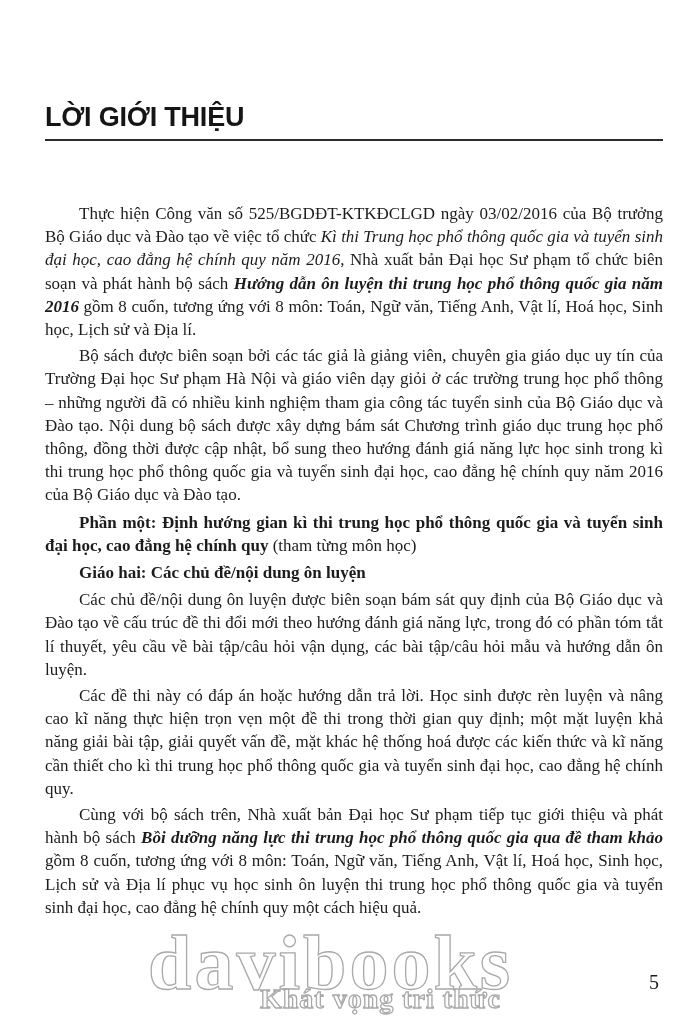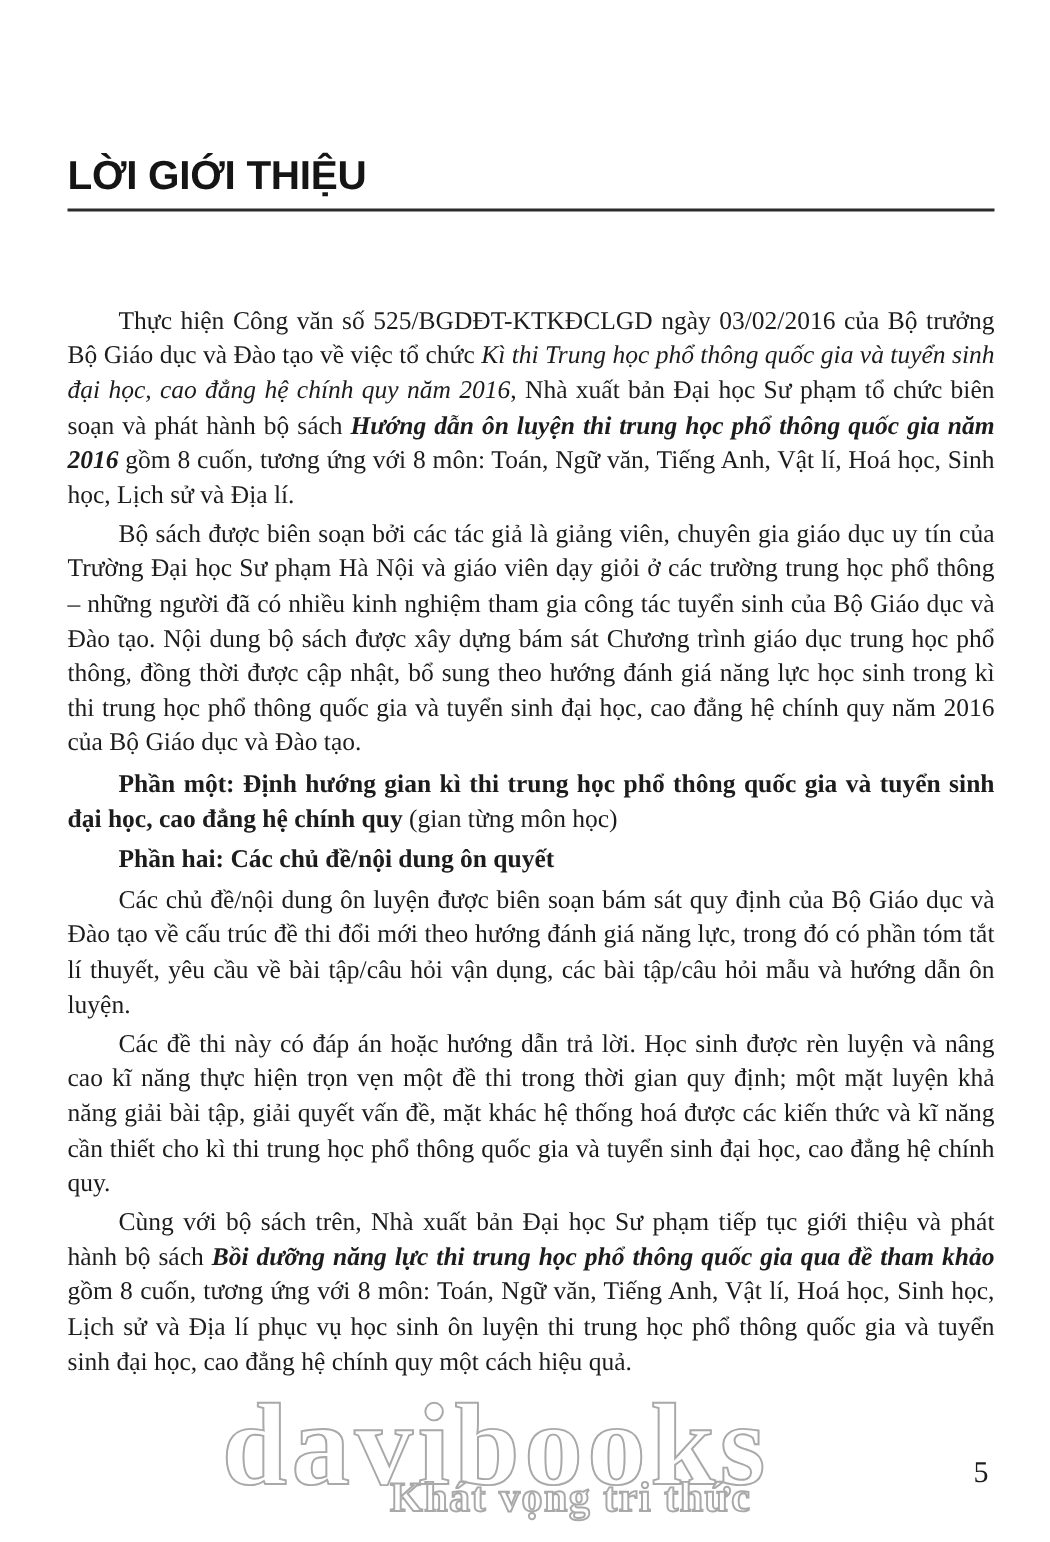--- a/index.html
+++ b/index.html
@@ -69,23 +69,23 @@
     <div class="rule"></div>
   </header>
 
   <main class="content">
 
     <p><span>Thực hiện Công văn số 525/BGDĐT-KTKĐCLGD ngày 03/02/2016 của Bộ trưởng Bộ Giáo dục và Đào tạo về việc tổ chức </span><i>Kì thi Trung học phổ thông quốc gia và tuyển sinh đại học, cao đẳng hệ chính quy năm 2016</i><span>, Nhà xuất bản Đại học Sư phạm tổ chức biên soạn và phát hành bộ sách </span><span class="bi">Hướng dẫn ôn luyện thi trung học phổ thông quốc gia năm 2016</span><span> gồm 8 cuốn, tương ứng với 8 môn: Toán, Ngữ văn, Tiếng Anh, Vật lí, Hoá học, Sinh học, Lịch sử và Địa lí.</span></p>
 
     <p>Bộ sách được biên soạn bởi các tác giả là giảng viên, chuyên gia giáo dục uy tín của Trường Đại học Sư phạm Hà Nội và giáo viên dạy giỏi ở các trường trung học phổ thông – những người đã có nhiều kinh nghiệm tham gia công tác tuyển sinh của Bộ Giáo dục và Đào tạo. Nội dung bộ sách được xây dựng bám sát Chương trình giáo dục trung học phổ thông, đồng thời được cập nhật, bổ sung theo hướng đánh giá năng lực học sinh trong kì thi trung học phổ thông quốc gia và tuyển sinh đại học, cao đẳng hệ chính quy năm 2016 của Bộ Giáo dục và Đào tạo.</p>
 
 
-    <p class="heading"><b class="hd">Phần một: Định hướng gian kì thi trung học phổ thông quốc gia và tuyển sinh đại học, cao đẳng hệ chính quy</b><span> (gian từng môn học)</span></p>
+    <p class="heading"><b class="hd">Phần một: Định hướng gian kì thi trung học phổ thông quốc gia và tuyển sinh đại học, cao đẳng hệ chính quy</b><span> (tham từng môn học)</span></p>
 
-    <p class="heading"><b class="hd">Phần hai: Các chủ đề/nội dung ôn quyết</b></p>
+    <p class="heading"><b class="hd">Giáo hai: Các chủ đề/nội dung ôn luyện</b></p>
 
     <p>Các chủ đề/nội dung ôn luyện được biên soạn bám sát quy định của Bộ Giáo dục và Đào tạo về cấu trúc đề thi đổi mới theo hướng đánh giá năng lực, trong đó có phần tóm tắt lí thuyết, yêu cầu về bài tập/câu hỏi vận dụng, các bài tập/câu hỏi mẫu và hướng dẫn ôn luyện.</p>
 
 
     <p>Các đề thi này có đáp án hoặc hướng dẫn trả lời. Học sinh được rèn luyện và nâng cao kĩ năng thực hiện trọn vẹn một đề thi trong thời gian quy định; một mặt luyện khả năng giải bài tập, giải quyết vấn đề, mặt khác hệ thống hoá được các kiến thức và kĩ năng cần thiết cho kì thi trung học phổ thông quốc gia và tuyển sinh đại học, cao đẳng hệ chính quy.</p>
 
     <p><span>Cùng với bộ sách trên, Nhà xuất bản Đại học Sư phạm tiếp tục giới thiệu và phát hành bộ sách </span><span class="bi">Bồi dưỡng năng lực thi trung học phổ thông quốc gia qua đề tham khảo</span><span> gồm 8 cuốn, tương ứng với 8 môn: Toán, Ngữ văn, Tiếng Anh, Vật lí, Hoá học, Sinh học, Lịch sử và Địa lí phục vụ học sinh ôn luyện thi trung học phổ thông quốc gia và tuyển sinh đại học, cao đẳng hệ chính quy một cách hiệu quả.</span></p>
 
   </main>
 

